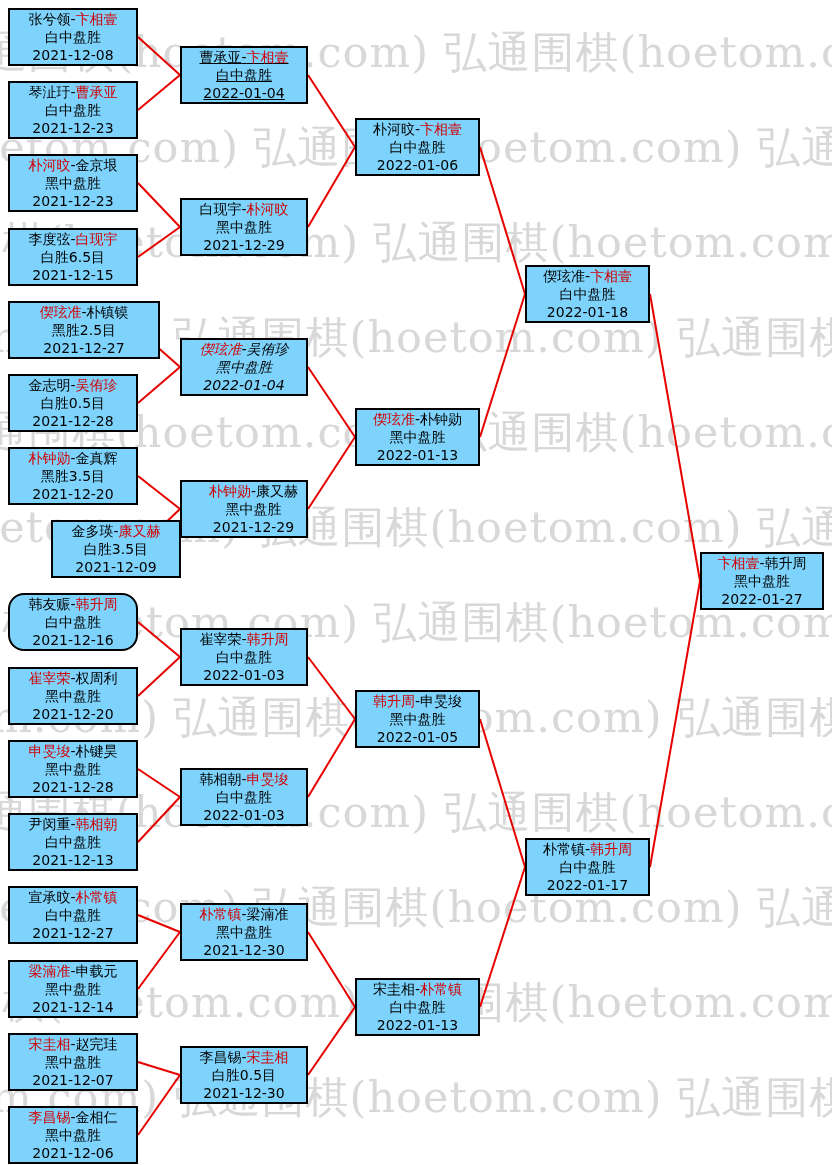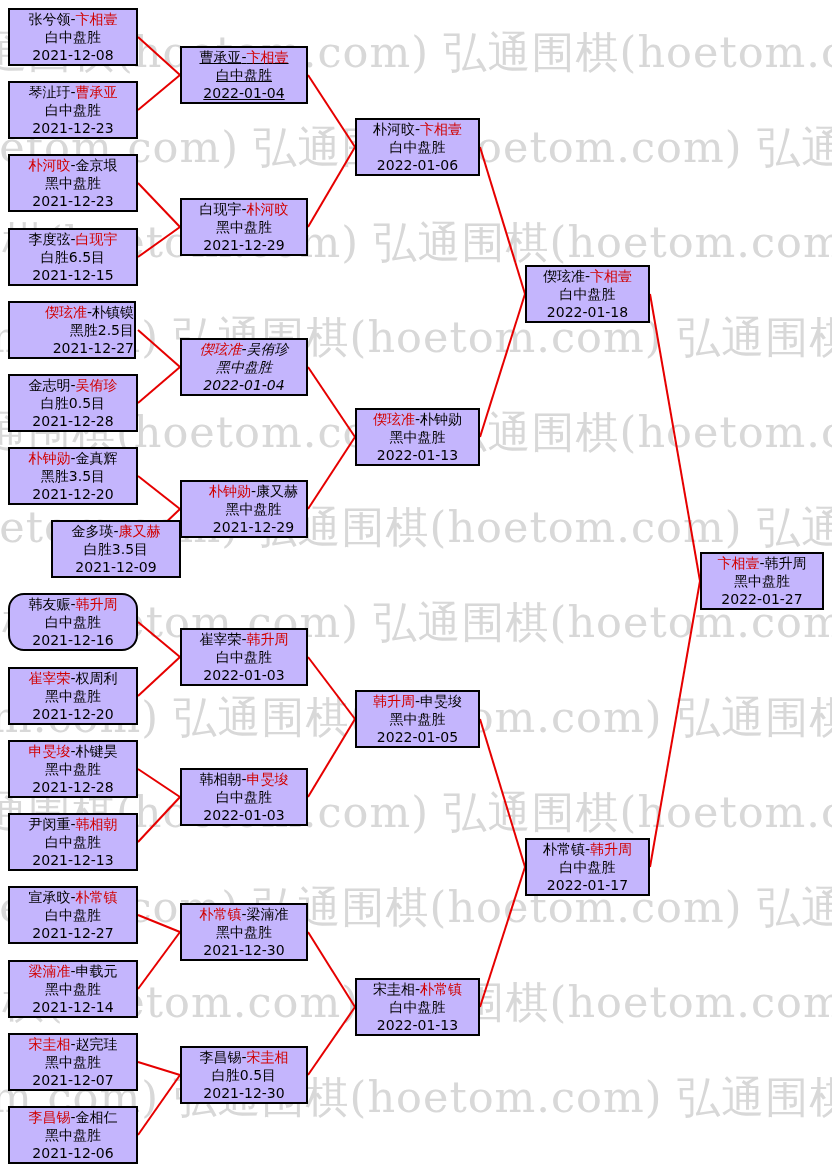--- a/index.html
+++ b/index.html
@@ -17,21 +17,21 @@
   .wm-row {
     position:absolute; white-space:nowrap;
     font-family:"DejaVu Serif", serif;
     font-size:43px; letter-spacing:1px;
     color:var(--wm-color,#d8d8d8);
     z-index:0; user-select:none;
   }
   #lines { position:absolute; left:0; top:0; z-index:1; }
   .match-box {
     position:absolute; z-index:2;
-    background:#c4b5fd;
+    background:#7dd3fc;
     border:2px solid var(--border-color,#000);
     display:flex; flex-direction:column;
     justify-content:center; align-items:center;
     text-align:center;
     font-size:14px; line-height:18px; color:#000;
   }
   .match-players { white-space:nowrap; }
   .winner { color:var(--winner-color,#d10000); }
 </style>
 </head>
@@ -99,21 +99,21 @@
       <div class="match-box" style="left: 8px; top: 154px; width: 130px; height: 58px;">
         <div class="match-players"><span class="winner">朴河旼</span><span>-</span><span>金京垠</span></div>
         <div>黑中盘胜</div>
         <div>2021-12-23</div>
       </div>
       <div class="match-box" style="left: 8px; top: 228px; width: 130px; height: 58px;">
         <div class="match-players"><span>李度弦</span><span>-</span><span class="winner">白现宇</span></div>
         <div>白胜6.5目</div>
         <div>2021-12-15</div>
       </div>
-      <div class="match-box" style="left: 8px; top: 301px; width: 128px; height: 58px; align-items: flex-end;">
+      <div class="match-box" style="left: 8px; top: 301px; width: 152px; height: 58px;">
         <div class="match-players"><span class="winner">偰玹准</span><span>-</span><span>朴镇镆</span></div>
         <div>黑胜2.5目</div>
         <div>2021-12-27</div>
       </div>
       <div class="match-box" style="left: 8px; top: 374px; width: 130px; height: 58px;">
         <div class="match-players"><span>金志明</span><span>-</span><span class="winner">吴侑珍</span></div>
         <div>白胜0.5目</div>
         <div>2021-12-28</div>
       </div>
       <div class="match-box" style="left: 8px; top: 447px; width: 130px; height: 58px;">

